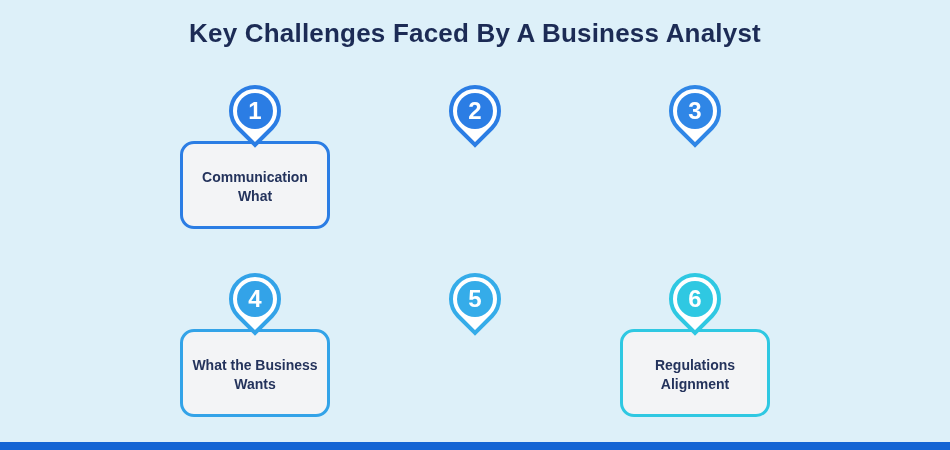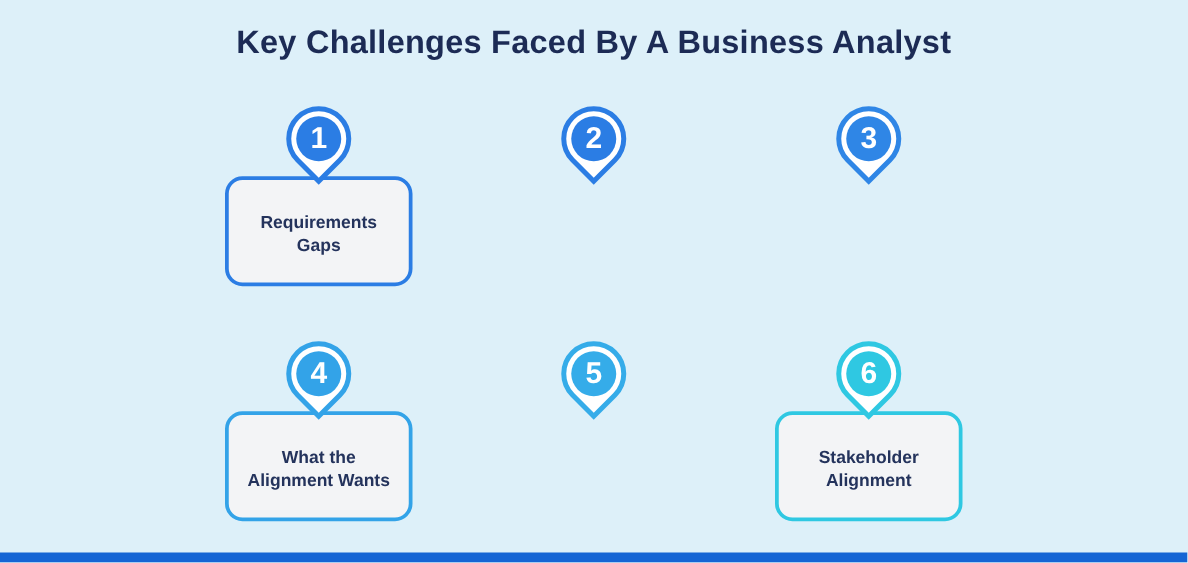--- a/index.html
+++ b/index.html
@@ -108,51 +108,51 @@
 <div class="page">
 
   <h1 class="title">Key Challenges Faced By A Business Analyst</h1>
 
   <div class="grid">
 
     <div class="unit" style="--accent: #2b7de4;">
       <div class="pin">
         <div class="pin-inner">1</div>
       </div>
-      <div class="card">Requirements Gaps</div>
+      <div class="card">Communication What</div>
     </div>
 
     <div class="unit" style="--accent: #2b7de4;">
       <div class="pin">
         <div class="pin-inner">2</div>
       </div>
     </div>
 
     <div class="unit" style="--accent: #2f86e6;">
       <div class="pin">
         <div class="pin-inner">3</div>
       </div>
     </div>
 
     <div class="unit" style="--accent: #33a3e8;">
       <div class="pin">
         <div class="pin-inner">4</div>
       </div>
-      <div class="card">What the Alignment Wants</div>
+      <div class="card">What the Business Wants</div>
     </div>
 
     <div class="unit" style="--accent: #35ace9;">
       <div class="pin">
         <div class="pin-inner">5</div>
       </div>
     </div>
 
     <div class="unit" style="--accent: #2fc8e2;">
       <div class="pin">
         <div class="pin-inner">6</div>
       </div>
-      <div class="card">Stakeholder Alignment</div>
+      <div class="card">Regulations Alignment</div>
     </div>
 
   </div>
 </div>
 
 <div class="footer-bar"></div>
 
 </body></html>

